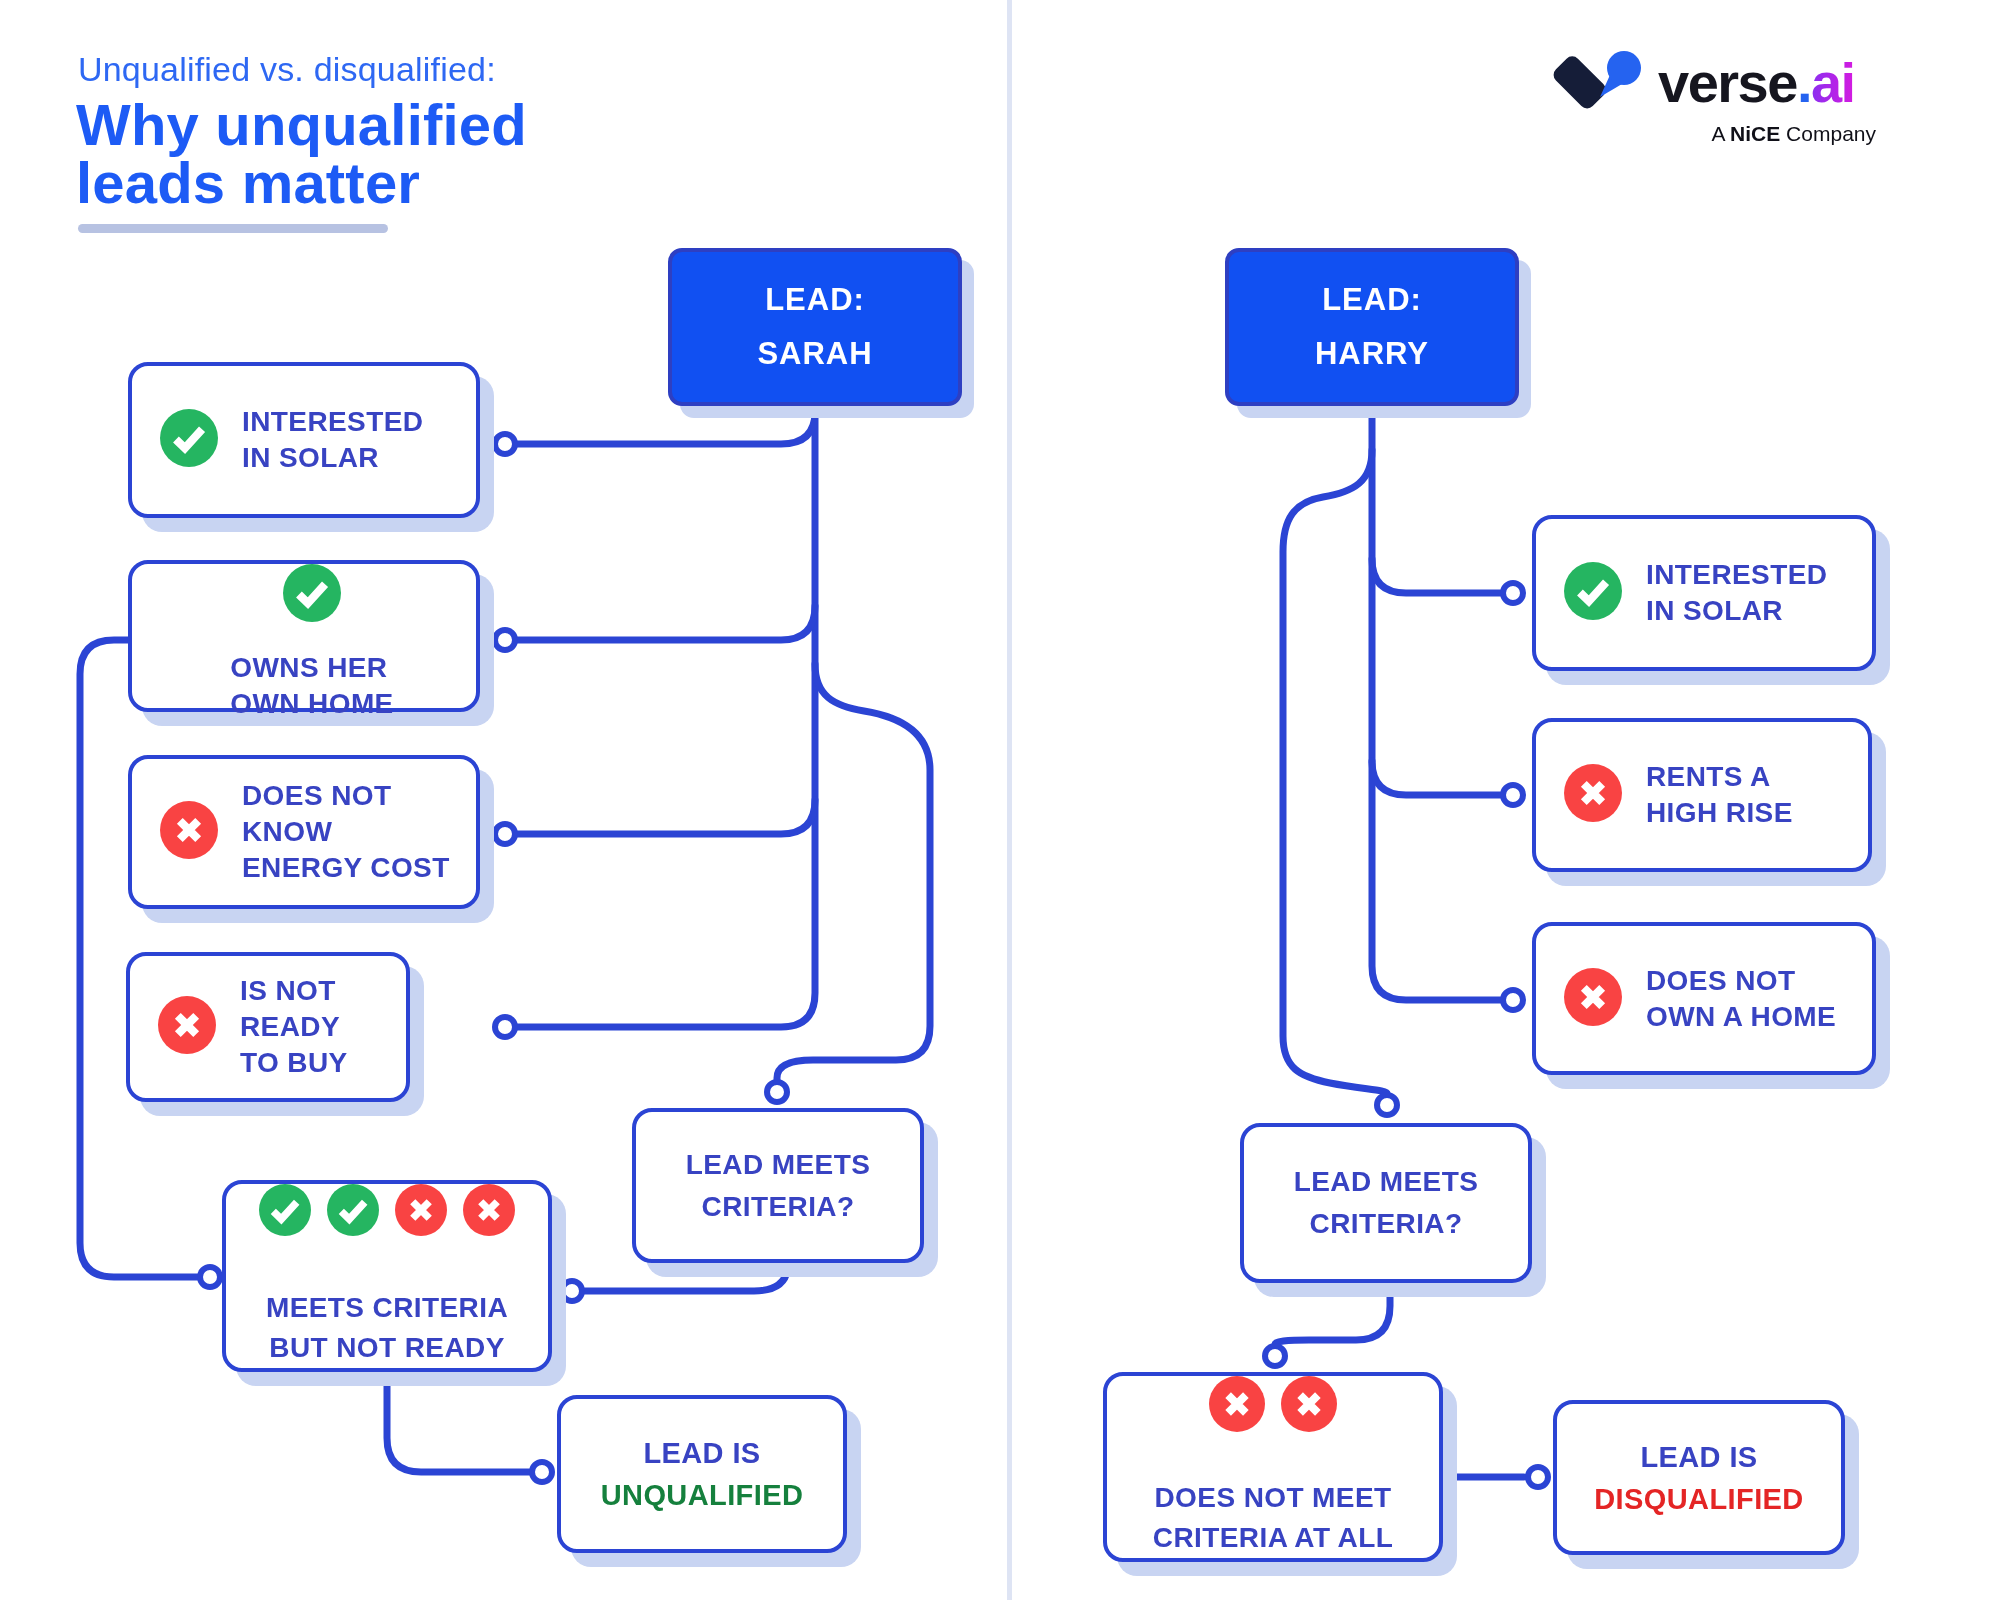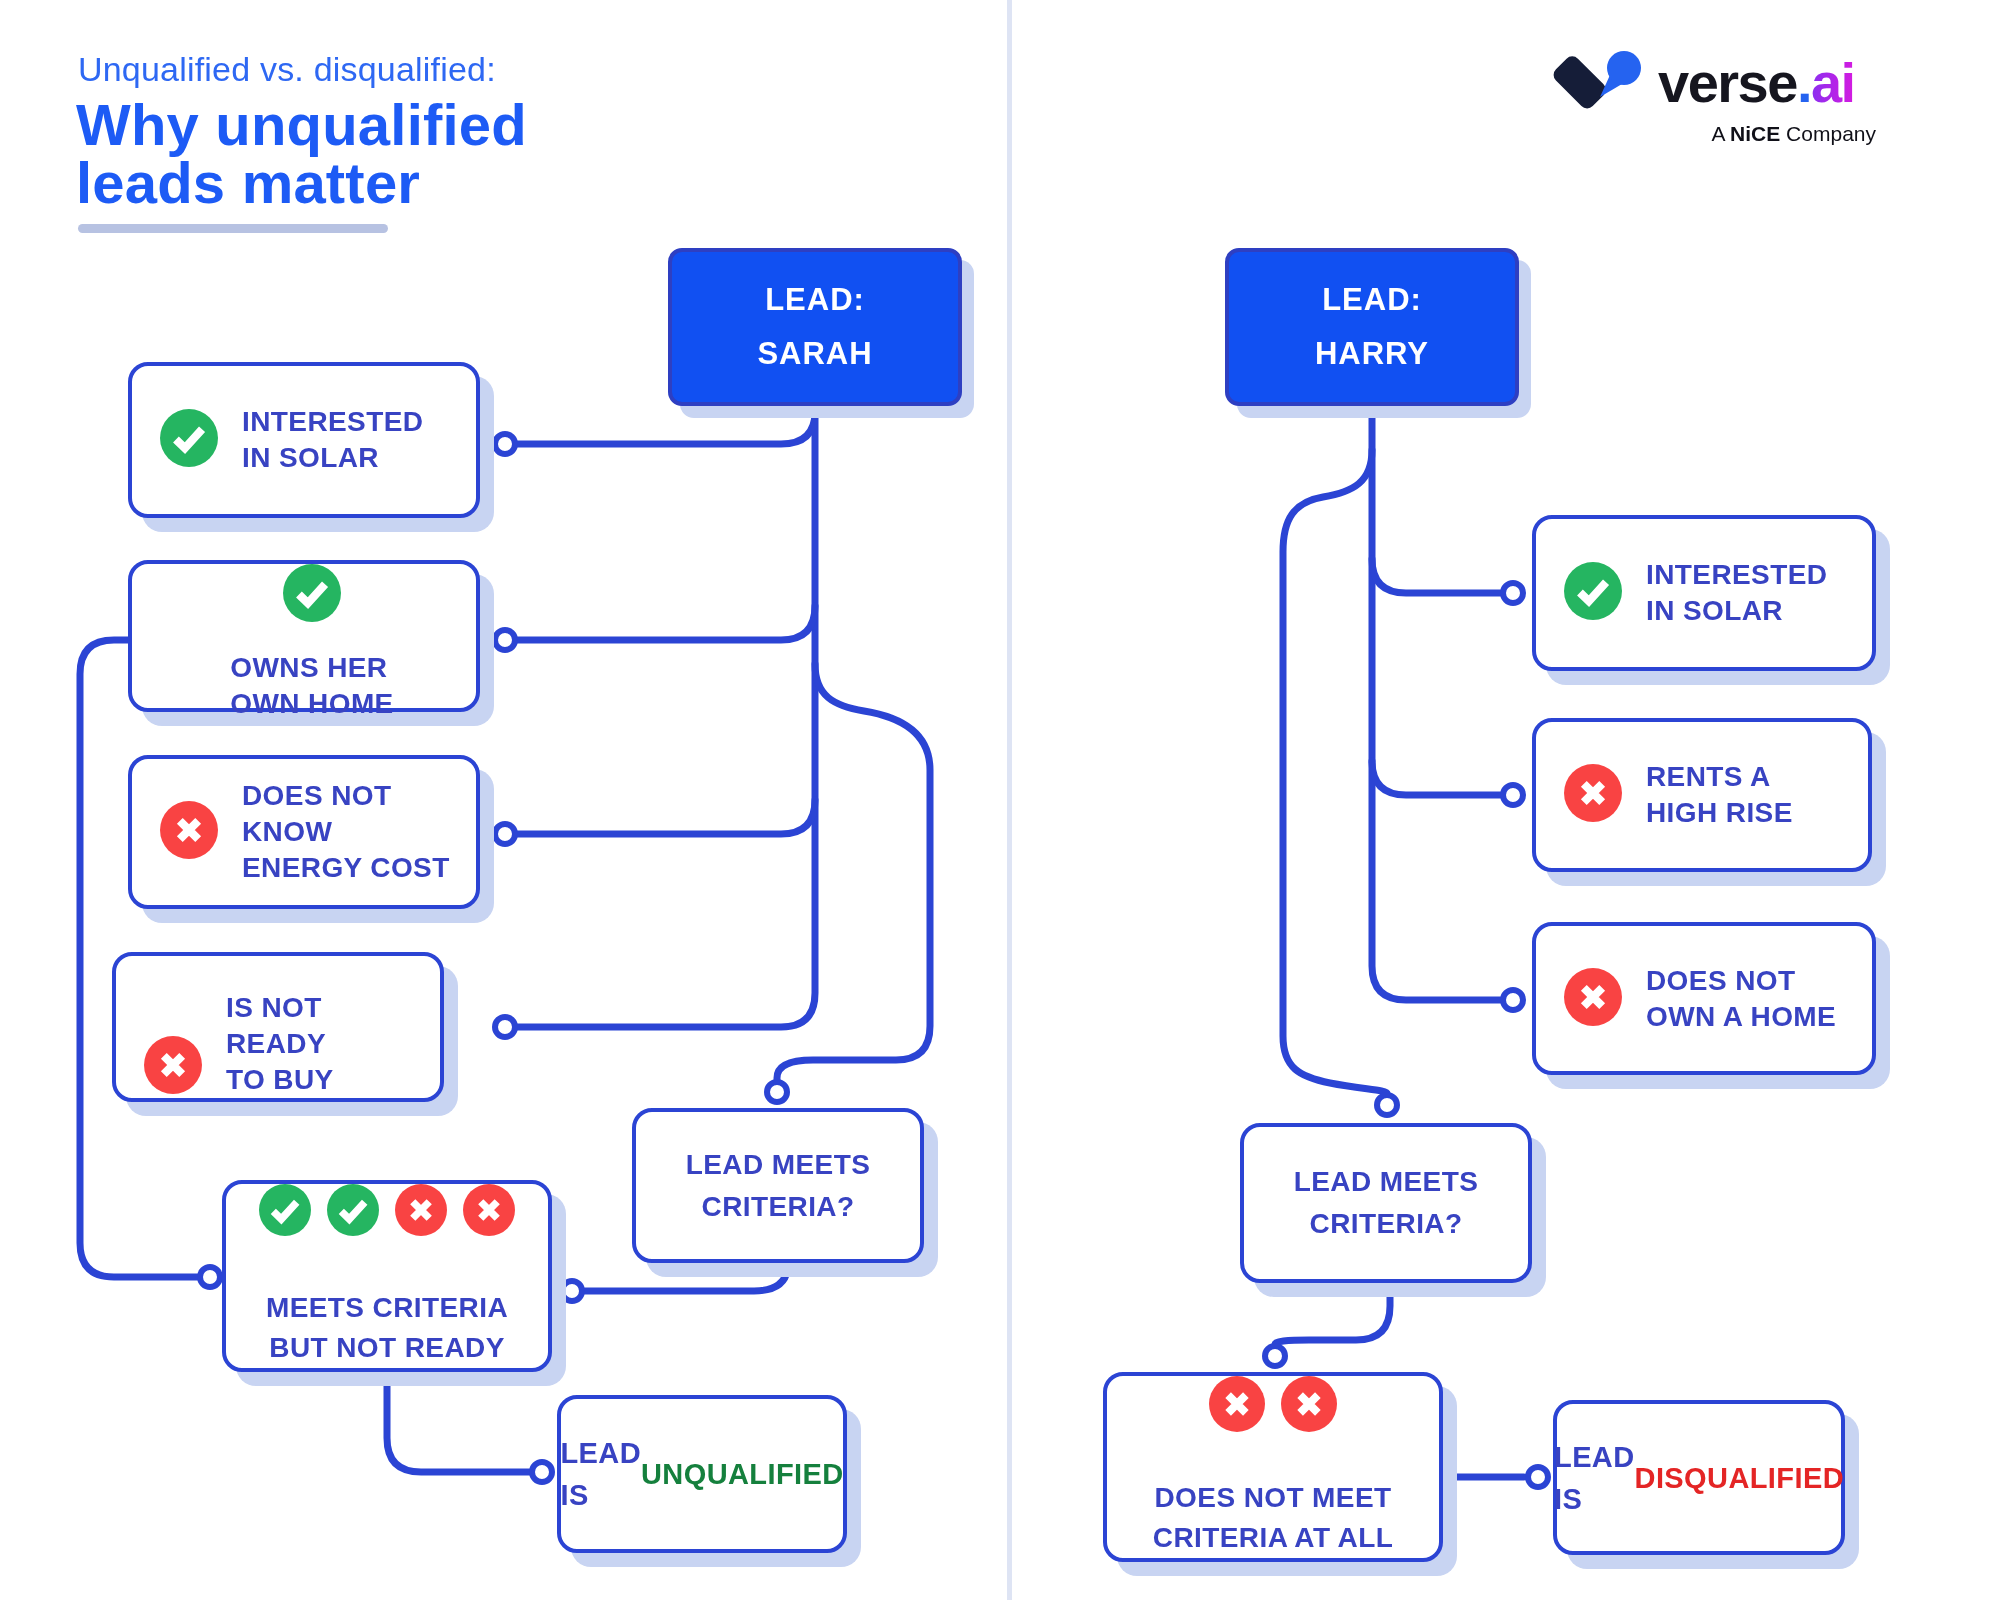--- a/index.html
+++ b/index.html
@@ -32,21 +32,21 @@
   .lead div{font-size:31px;font-weight:700;letter-spacing:1px;}
   .crit{display:flex;align-items:center;padding:0 12px 0 28px;gap:24px;}
   .crit .lines{display:flex;flex-direction:column;}
   .crit .lines span{font-size:28px;font-weight:700;line-height:36px;letter-spacing:0.4px;}
   .q{display:flex;flex-direction:column;align-items:center;justify-content:center;}
   .q span{font-size:28px;font-weight:700;line-height:42px;letter-spacing:0.4px;}
   .summary{display:flex;flex-direction:column;align-items:center;justify-content:space-between;gap:6px;}
   .summary .icons{display:flex;gap:16px;margin-bottom:8px;}
   .summary .lines{display:flex;flex-direction:column;align-items:center;}
   .summary .lines span{font-size:28px;font-weight:700;line-height:40px;letter-spacing:0.4px;}
-  .result{display:flex;flex-direction:row;align-items:center;justify-content:center;}
+  .result{display:flex;flex-direction:column;align-items:center;justify-content:center;}
   .result span{font-size:29px;font-weight:700;line-height:42px;letter-spacing:0.4px;}
   .verdict-purple{color:#15803d;}
   .verdict-red{color:#e42525;}
   .ico{display:inline-block;flex:0 0 auto;}
 </style>
 </head>
 <body>
 
 <div class="canvas">
 
@@ -152,21 +152,21 @@
           <path d="M8.2 8.2 L15.8 15.8 M15.8 8.2 L8.2 15.8" stroke="#ffffff" stroke-width="3.4" fill="none"></path>
         </svg>
     </span>
     <div class="lines">
       <span>DOES NOT</span>
       <span>KNOW</span>
       <span>ENERGY COST</span>
     </div>
   </div>
 
-  <div class="box crit" style="left:112px;top:952px;width:332px;height:150px;align-items:flex-end;">
+  <div class="box crit" style="left:126px;top:952px;width:284px;height:150px;">
     <span class="ico">
       <svg width="58" height="58" viewBox="0 0 24 24">
           <circle cx="12" cy="12" r="12" fill="#f94343"></circle>
           <path d="M8.2 8.2 L15.8 15.8 M15.8 8.2 L8.2 15.8" stroke="#ffffff" stroke-width="3.4" fill="none"></path>
         </svg>
     </span>
     <div class="lines">
       <span>IS NOT READY</span>
       <span>TO BUY</span>
     </div>

